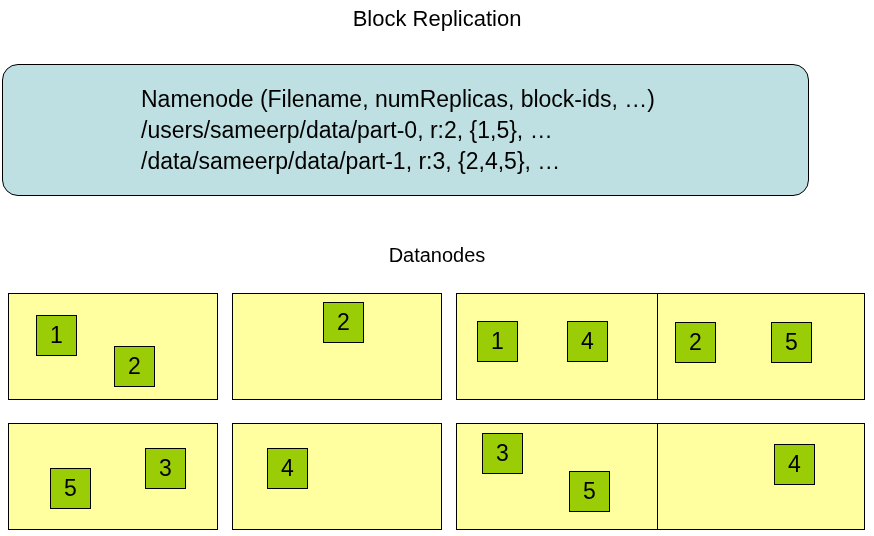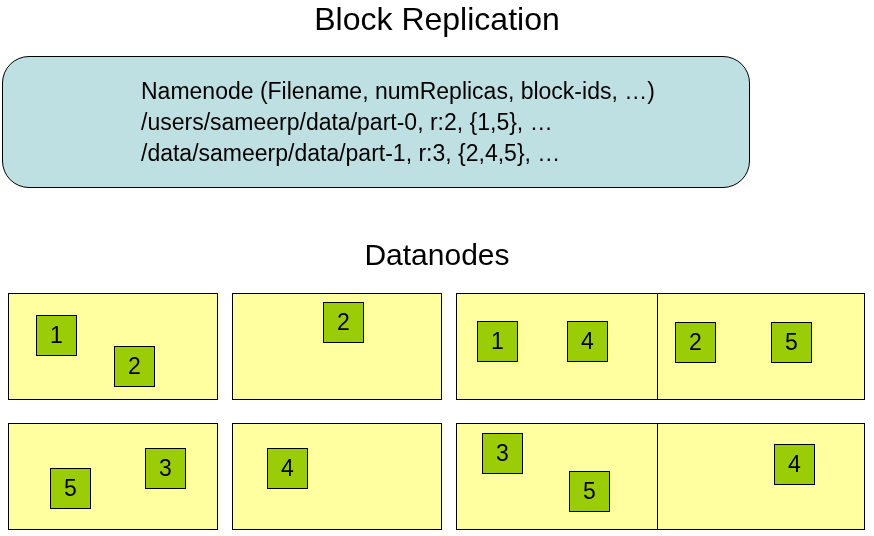--- a/index.html
+++ b/index.html
@@ -16,57 +16,57 @@
     color: #000000;
   }
 
   
   #diagram-title {
     position: absolute;
     left: 0;
     top: 4px;
     width: 874px;
     text-align: center;
-    font-size: 32px;
+    font-size: 22px;
     line-height: 30px;
     color: #000000;
     white-space: nowrap;
   }
 
   
   #namenode-box {
     position: absolute;
     left: 2px;
-    top: 56px;
-    width: 748px;
+    top: 64px;
+    width: 807px;
     height: 132px;
     box-sizing: border-box;
     background: #bfe0e2;
     border: 1.5px solid #000000;
-    border-radius: 27px;
+    border-radius: 16px;
   }
   #namenode-text {
     position: absolute;
     left: 138px;
     top: 19px;
     font-size: 23px;
     line-height: 31px;
     white-space: pre;
     color: #000000;
   }
   .nn-line { display: block; white-space: pre; }
 
   
   #datanodes-label {
     position: absolute;
     left: 0;
     top: 240px;
     width: 874px;
     text-align: center;
-    font-size: 30px;
+    font-size: 20px;
     line-height: 30px;
     color: #000000;
     white-space: nowrap;
   }
 
   
   #datanode-grid {
     position: absolute;
     left: 0;
     top: 0;

